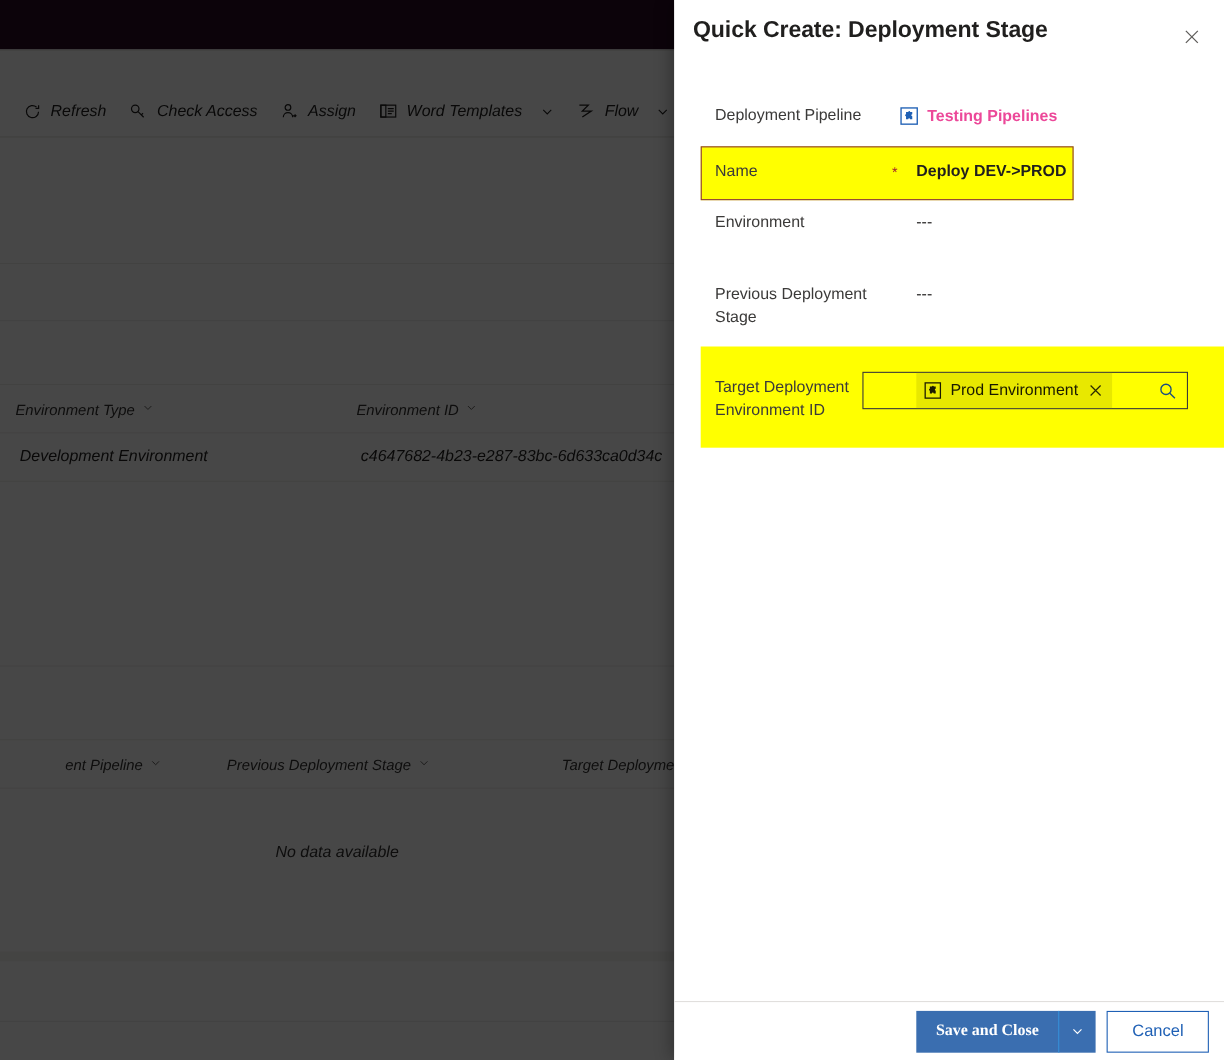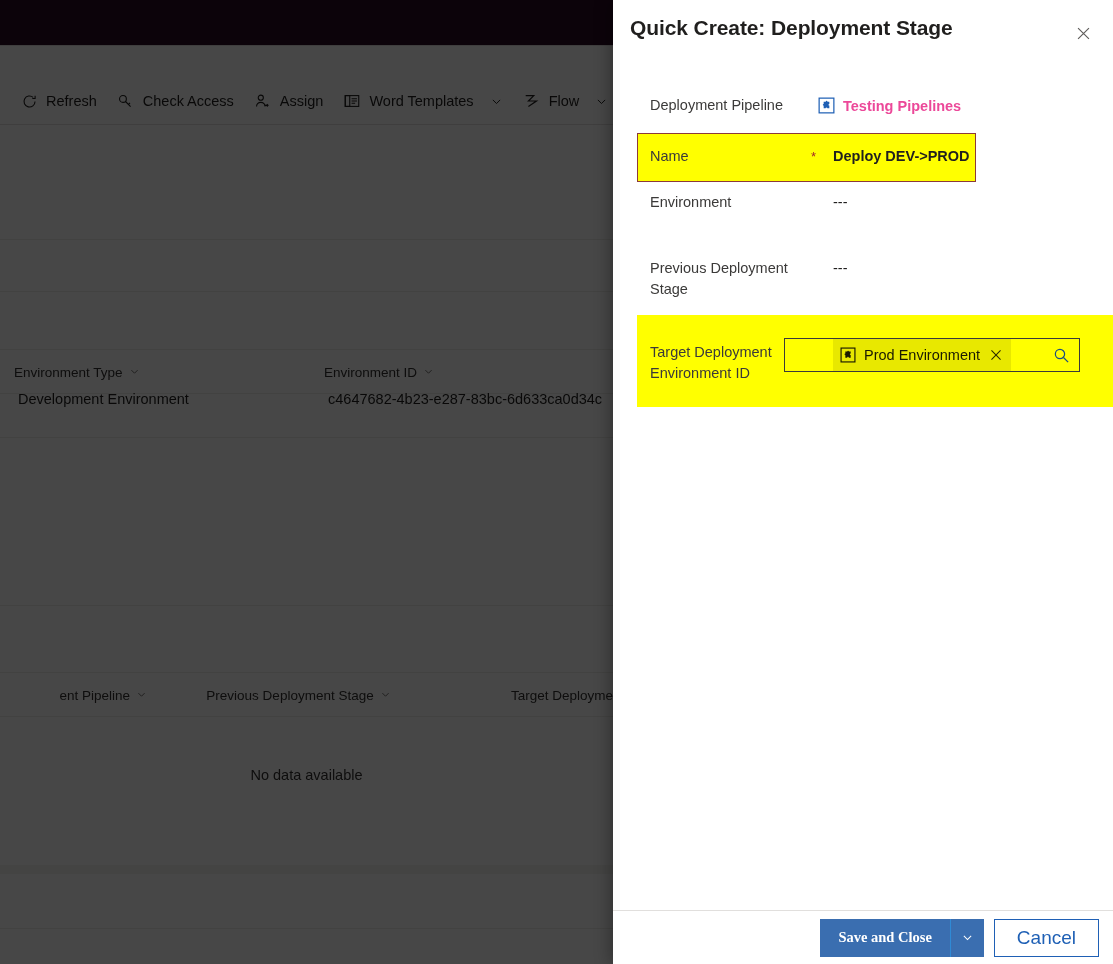--- a/index.html
+++ b/index.html
@@ -21,20 +21,21 @@
   }
   .bg-topbar {
     position: absolute; left: 0; top: 0;
     width: 613px; height: 45px;
     background: #2b0b26;
   }
   .bg-body {
     position: absolute; left: 0; top: 45px;
     width: 613px; height: 919px;
     background: #ffffff;
+    font-style: italic;
   }
 
   
   .cmdbar {
     position: absolute; left: 0; top: 33px;
     width: 613px; height: 46px;
     display: flex; align-items: center;
     padding-left: 10px;
     gap: 0px;
   }
@@ -191,21 +192,21 @@
   }
   .btn-split-arrow {
     background: #3a6eb0; color: #ffffff;
     width: 34px;
     border: none; border-left: 1px solid #2f8ad6;
     display: flex; align-items: center; justify-content: center;
     cursor: pointer;
   }
   .btn-secondary {
     background: #ffffff; color: #1f60b5;
-    font-size: 19px;
+    font-size: 15px;
     border: 1px solid #1f60b5;
     height: 38px; padding: 0 22px;
     display: flex; align-items: center; justify-content: center;
     cursor: pointer;
     font-family: "Liberation Sans", sans-serif;
   }
 </style>
 </head>
 <body>
 
@@ -302,21 +303,21 @@
           <span class="gh-chev">
             <svg width="11" height="11" viewBox="0 0 16 16" fill="none" stroke="#605e5c" stroke-width="1.3">
                 <path d="M3.5 6l4.5 4.5L12.5 6"></path>
               </svg>
           </span>
         </div>
       </div>
 
       <div class="bg-divider2" style="top:348px;"></div>
 
-      <div class="grid-row" style="top:332px;">
+      <div class="grid-row" style="top:348px;">
         <div class="gr-cell" style="margin-left:18px; width:310px;">Development Environment</div>
         <div class="gr-cell">c4647682-4b23-e287-83bc-6d633ca0d34c</div>
       </div>
 
       <div class="bg-divider2" style="top:392px;"></div>
       <div class="bg-divider2" style="top:560px;"></div>
 
       <div class="bg-divider2" style="top:627px;"></div>
 
       <div class="grid-header" style="top:629px;">

